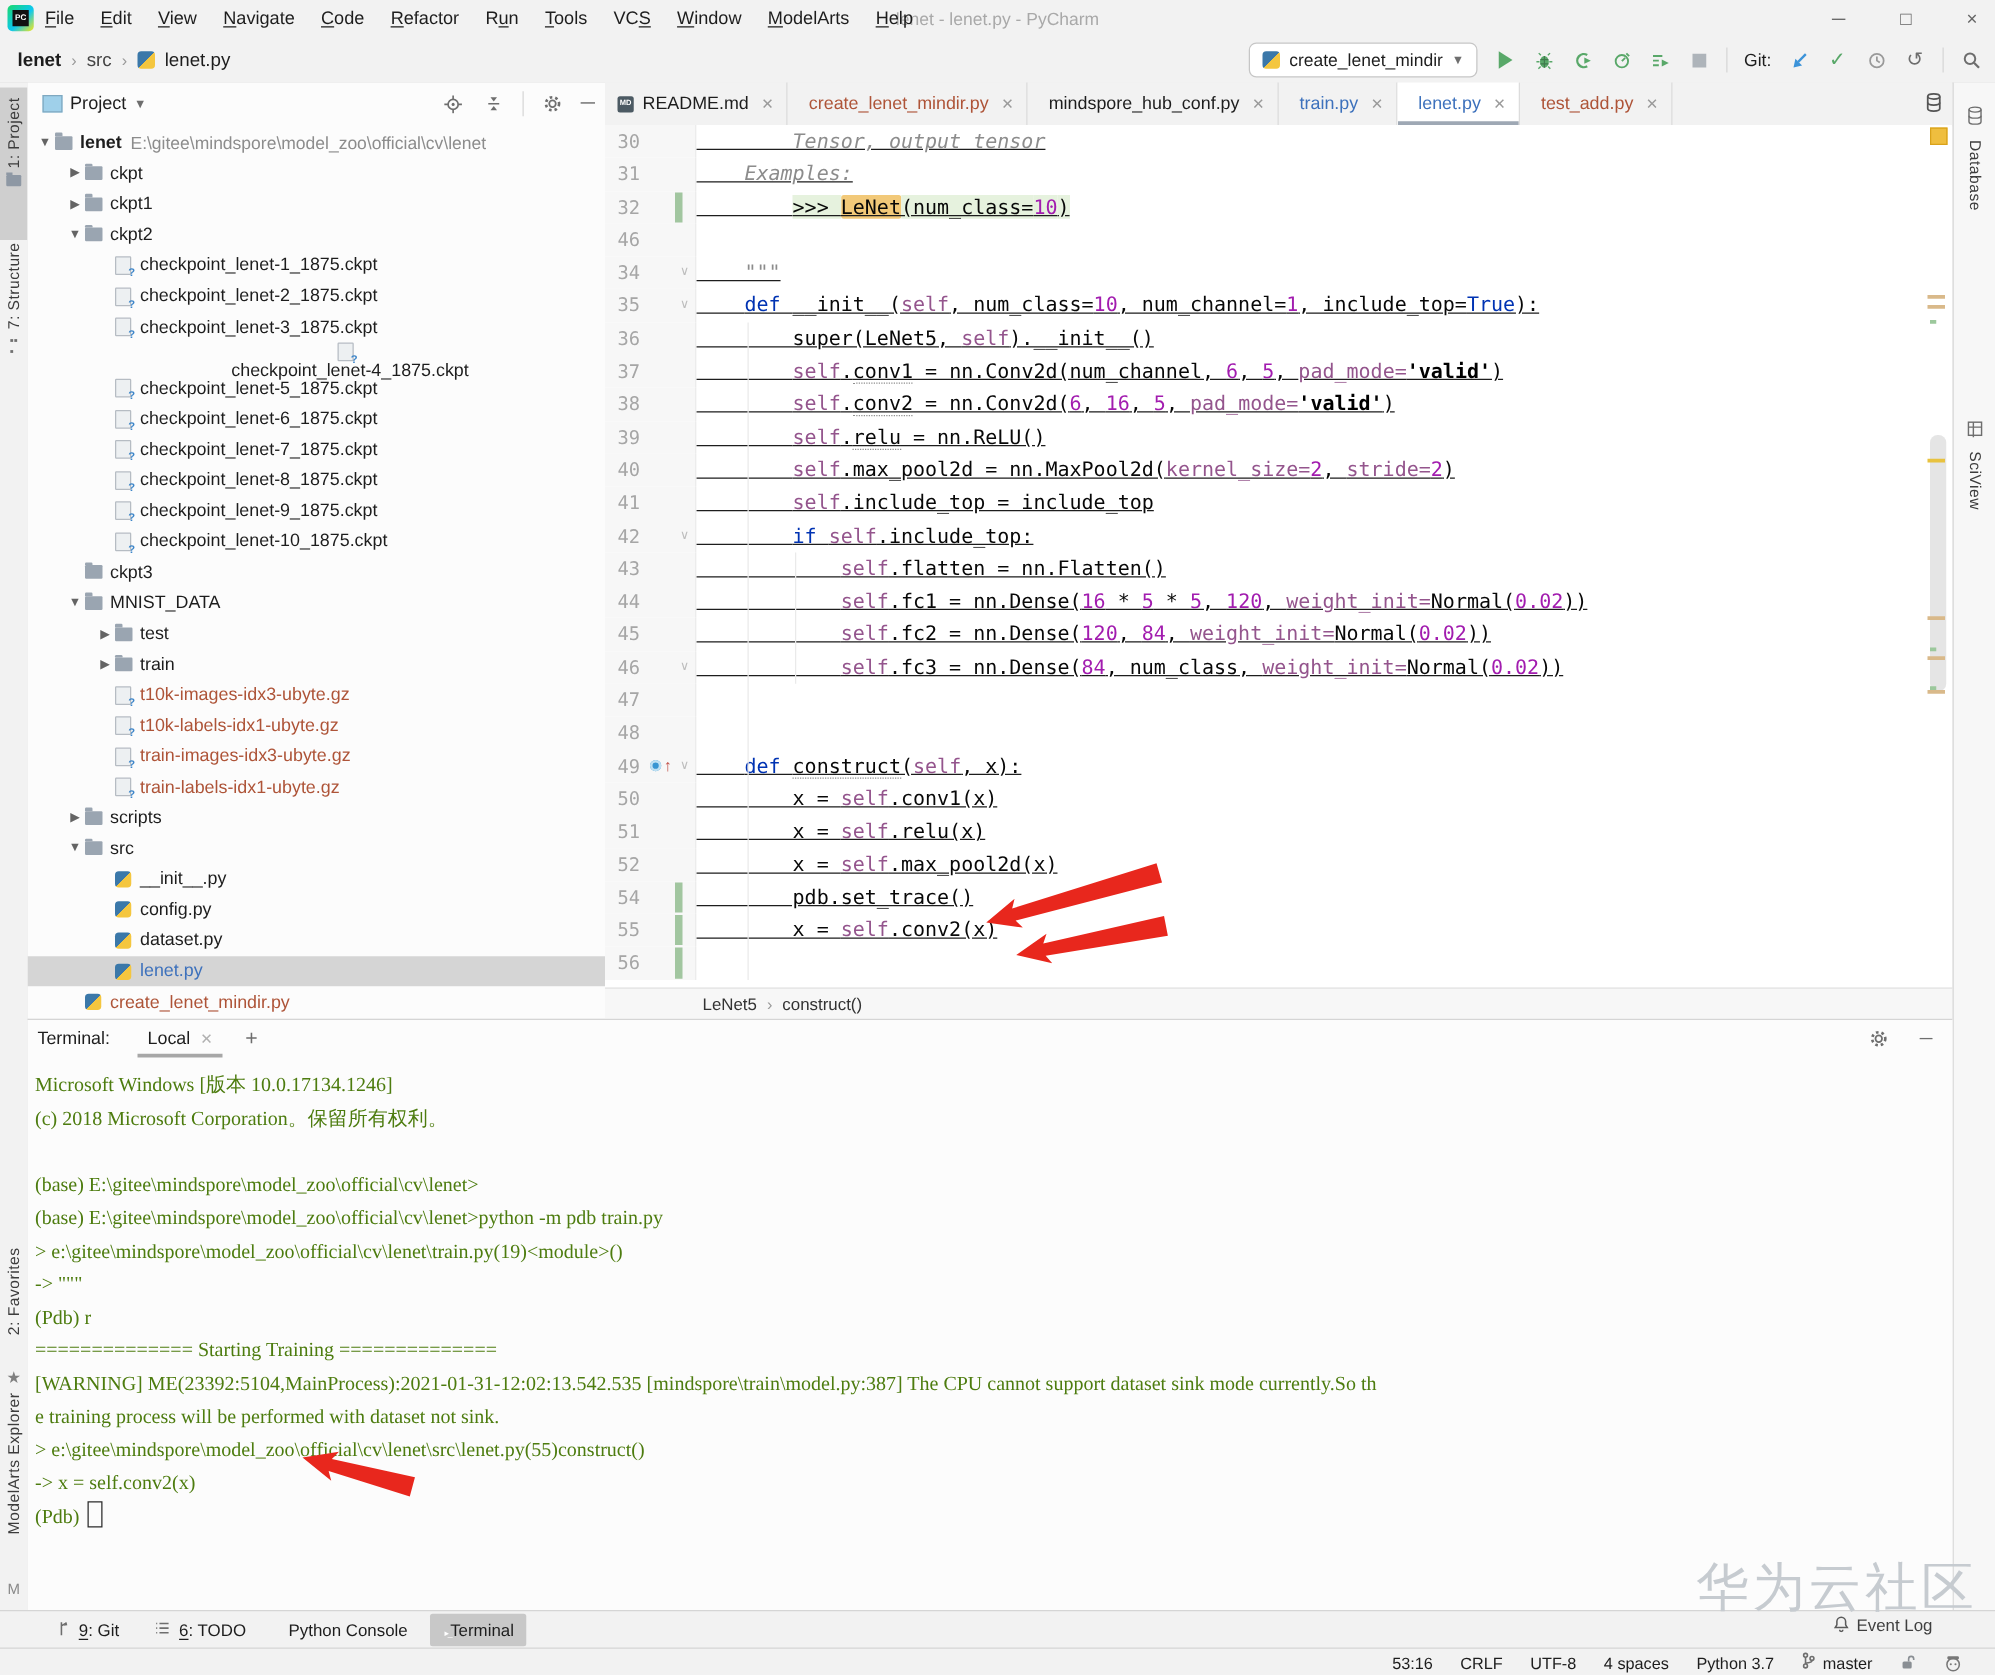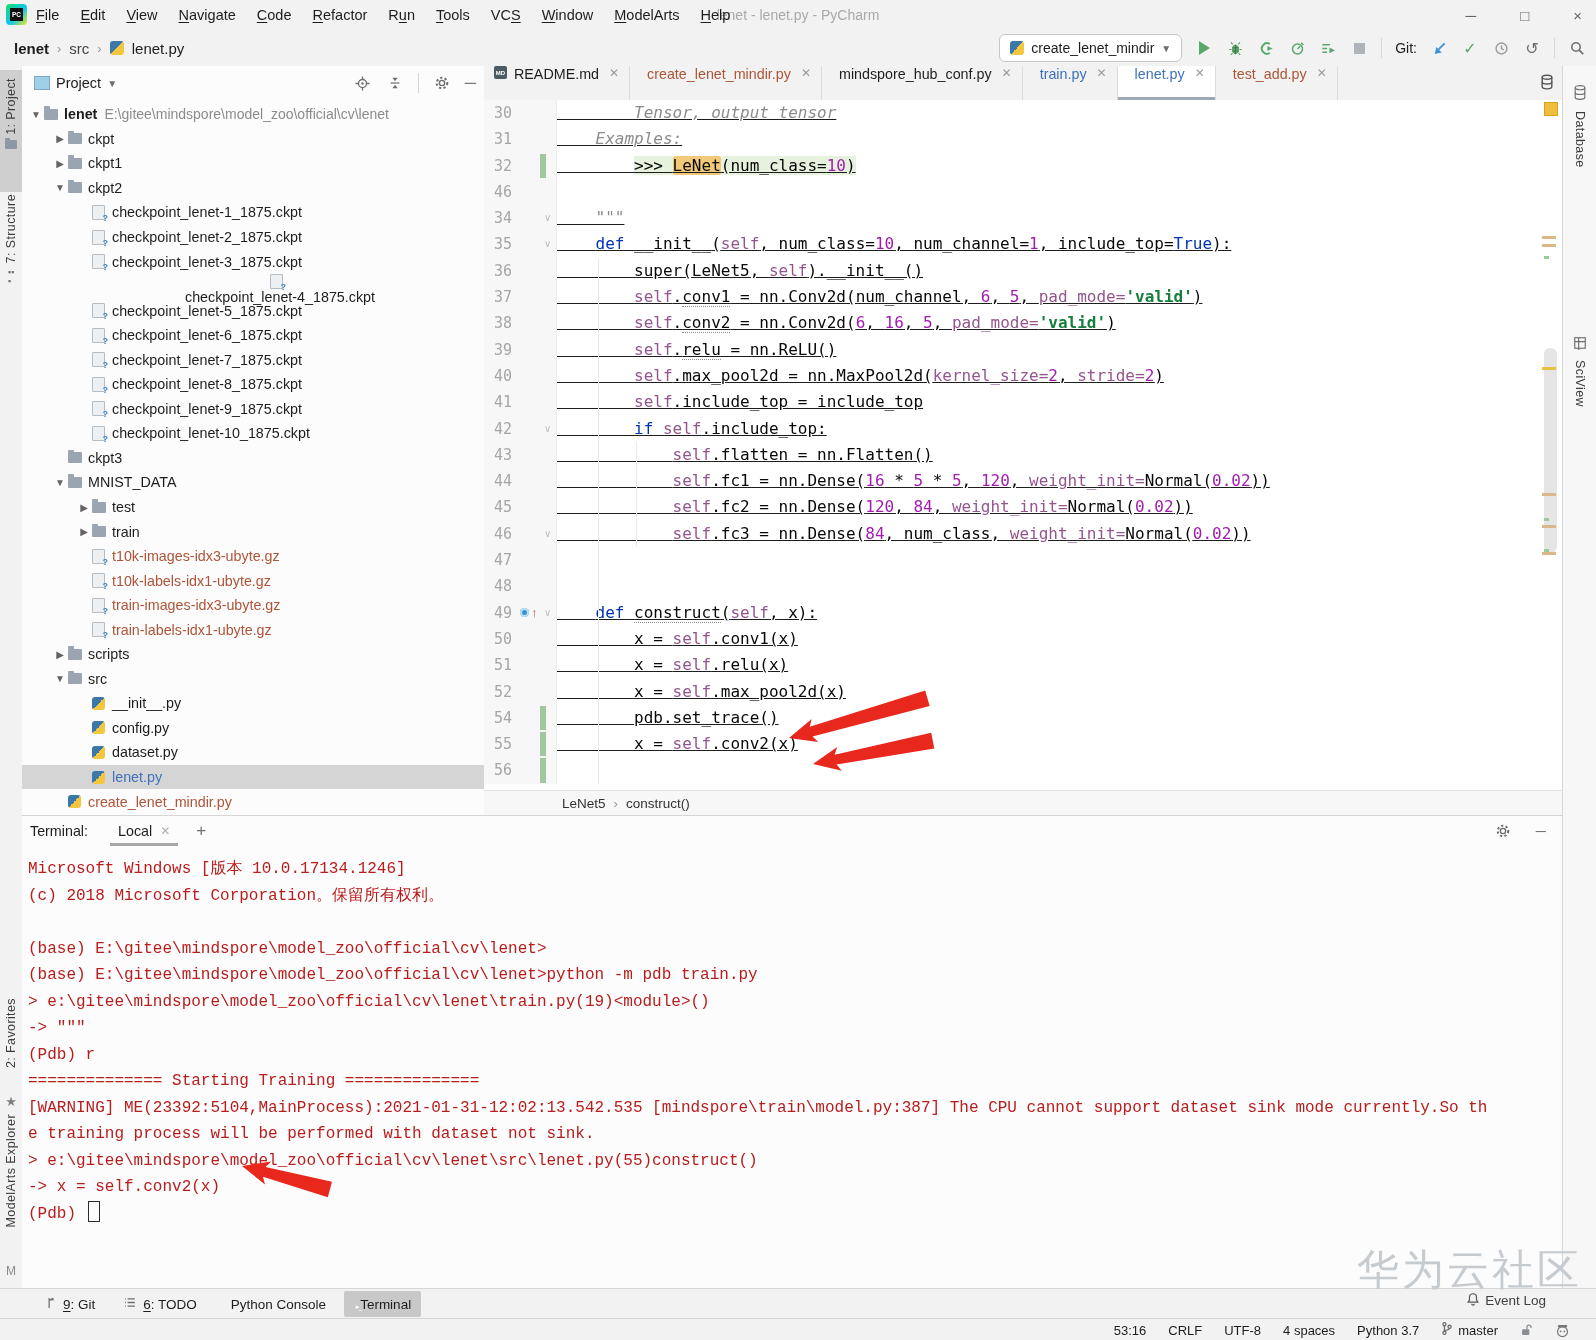--- a/index.html
+++ b/index.html
@@ -68,38 +68,38 @@
   .i-md{width:13px;height:13px;background:#4C5A63;border-radius:2px;color:#fff;font-size:6px;font-weight:bold;
         display:flex;align-items:center;justify-content:center;}
   .t-rust{color:#AE5438;}
   .t-blue{color:#3D71BC;}
   .t-bold{font-weight:bold;}
   .t-path{color:#8C8C8C;margin-left:7px;font-size:14px;}
 
   
   #editor{position:absolute;left:484px;top:66px;width:1078px;height:749px;background:#fff;}
   #tabs{position:absolute;left:0;top:0;width:100%;height:34px;background:#F2F2F2;border-bottom:1px solid #D9D9D9;display:flex;}
-  .tab{display:flex;align-items:flex-start;gap:7px;padding:0 10px;font-size:14.3px;border-right:1px solid #DCDCDC;position:relative;}
+  .tab{display:flex;align-items:center;gap:7px;padding:0 10px;font-size:14.3px;border-right:1px solid #DCDCDC;position:relative;}
   .tab.active{background:#fff;box-shadow:inset 0 -3px 0 #9EA8B4;}
   .tab .x{color:#9A9A9A;font-size:12px;margin-left:3px;}
   #tabs-end{position:absolute;right:8px;top:8px;}
   #code{position:absolute;left:0;top:34px;width:100%;height:690px;overflow:hidden;background:#fff;}
   .code-row{position:relative;height:26.3px;line-height:26.3px;display:flex;font-size:16px;text-decoration:underline;}
   .code-row.row-yellow{background:#FBF2D7;}
   .gutter{width:72px;flex:none;position:relative;background:#F7F7F7;border-right:1px solid #ECECEC;}
   .row-yellow .gutter{background:transparent;border-right-color:transparent;}
   .lnum{position:absolute;left:0;top:0;width:28px;text-align:right;color:#A6A6A6;font-size:15px;
         font-family:"DejaVu Sans Mono","Liberation Mono",monospace;}
   .gbar{position:absolute;left:56px;top:1px;bottom:1px;width:6px;background:#A2C6A0;}
   .fold{position:absolute;left:60px;top:0;color:#BDBDBD;font-size:10px;}
   .ovr-dot{position:absolute;left:36px;top:8px;width:9px;height:9px;border-radius:50%;background:#3895D2;box-shadow:inset 0 0 0 2px #BFE0F2;}
   .ovr-arrow{position:absolute;left:47px;top:0;color:#C4554D;font-size:13px;font-weight:bold;}
   .ctext{flex:1;white-space:pre;font-family:"DejaVu Sans Mono","Liberation Mono",monospace;}
   .c-p{color:#080808;} .c-k{color:#0033B3;} .c-s{color:#94558D;} .c-n{color:#a21caf;}
-  .c-g{color:#15803d;font-weight:600;} .c-c{color:#8C8C8C;font-style:italic;}
+  .c-g{color:#000000;font-weight:600;} .c-c{color:#8C8C8C;font-style:italic;}
   .u1{border-bottom:1px dotted #8F8F8F;}
   .u2{text-decoration:underline;text-decoration-style:wavy;text-decoration-color:#A8A8A8;}
   .b1{background:#E6F2DE;} .b2{background:#F2C979;border-radius:2px;}
   .bulb{position:absolute;left:84px;top:4px;width:13px;height:13px;border-radius:50%;background:#F6C445;border:1px solid #C9952B;}
   .bulb::after{content:"";position:absolute;left:3.5px;top:12px;width:4px;height:3px;background:#C9952B;}
   .iguide{position:absolute;width:1px;background:#EAEAEA;}
   #ecrumb{position:absolute;left:0;top:724px;width:100%;height:25px;background:#F7F7F7;border-top:1px solid #E2E2E2;
         display:flex;align-items:center;padding-left:78px;box-sizing:border-box;gap:8px;font-size:13.5px;color:#333;}
   
   .smark{position:absolute;} 
@@ -114,22 +114,22 @@
   
   #terminal{position:absolute;left:22px;top:815px;width:1540px;height:473px;background:#FCFCFC;border-top:1px solid #D5D5D5;}
   #term-header{position:absolute;left:0;top:0;width:100%;height:30px;display:flex;align-items:center;font-size:14.3px;}
   #term-label{margin-left:8px;}
   #term-tab{margin-left:26px;position:relative;height:30px;display:flex;align-items:center;gap:8px;padding:0 4px;}
   #term-tab .bar{position:absolute;left:-4px;right:-4px;bottom:0;height:3px;background:#A7A7A7;}
   #term-tab .x{color:#B0B0B0;font-size:12px;}
   #term-plus{margin-left:22px;color:#6E6E6E;font-size:17px;}
   #term-icons{position:absolute;right:16px;top:0;height:30px;display:flex;align-items:center;gap:24px;}
   #tlines{position:absolute;left:6px;top:30px;right:4px;bottom:0;overflow:hidden;padding-top:10px;}
-  .t-line{height:26.5px;line-height:26.5px;white-space:pre;font-size:16px;color:#b91c1c;
-        font-family:Liberation Mono, monospace;}
+  .t-line{height:26.5px;line-height:26.5px;white-space:pre;font-size:16px;color:#4d7c0f;
+        font-family:Liberation Serif, serif;}
   .cursor{display:inline-block;width:10px;height:19px;border:1.5px solid #2B2B2B;vertical-align:-4px;margin-left:2px;}
 
   
   #bottombar{position:absolute;left:0;top:1288px;width:100%;height:30px;background:#F2F2F2;border-top:1px solid #D5D5D5;}
   #bitems{position:absolute;left:36px;top:0;height:30px;display:flex;align-items:center;gap:8px;font-size:13.5px;}
   .bitem{display:flex;align-items:center;gap:6px;height:26px;padding:0 10px;border-radius:2px;}
   .bitem.active{background:#C8C8C8;}
   .term-mini{width:14px;height:14px;background:#3C3F41;border-radius:2px;position:relative;}
   .term-mini::after{content:"▸_";position:absolute;left:1.5px;top:-1px;color:#fff;font-size:7px;letter-spacing:-1px;}
   #corner-icon{position:absolute;left:5px;top:1322px;width:14px;height:14px;border:1.5px solid #8A8A8A;}

